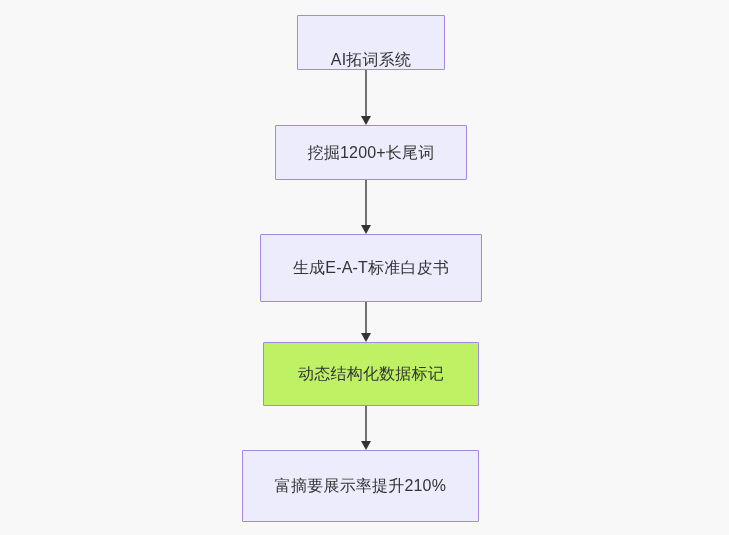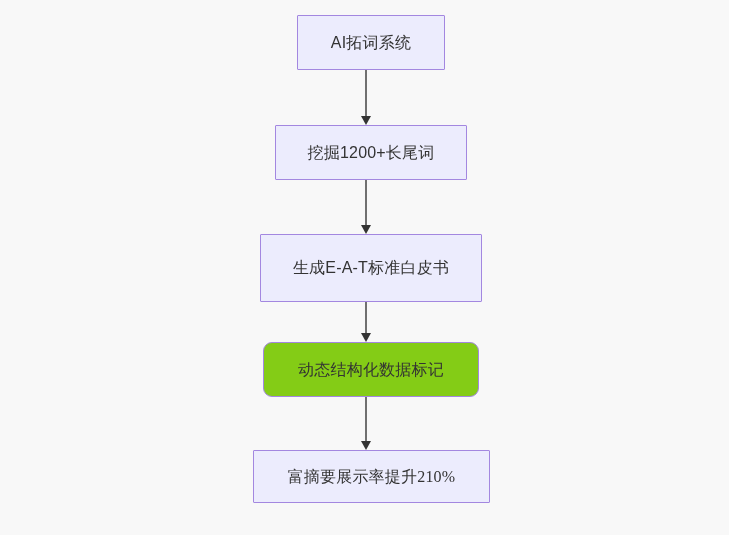--- a/index.html
+++ b/index.html
@@ -79,33 +79,33 @@
   <div class="edge" style="left: 356px; top: 289px; width: 20px; height: 53px;">
     <div class="edge-line" style="height: 46px; background: rgb(112, 112, 112);"></div>
     <div class="edge-head" style="border-top-color: rgb(51, 51, 51);"></div>
   </div>
 
   <div class="edge" style="left: 356px; top: 397px; width: 20px; height: 53px;">
     <div class="edge-line" style="height: 46px; background: rgb(112, 112, 112);"></div>
     <div class="edge-head" style="border-top-color: rgb(51, 51, 51);"></div>
   </div>
 
-  <div class="node" style="left: 297px; top: 15px; width: 148px; height: 55px; background: rgb(236, 236, 253); border-color: rgb(163, 135, 224);">
+  <div class="node" style="left: 297px; top: 15px; width: 148px; height: 55px; background: rgb(236, 236, 253); border-color: rgb(163, 135, 224); align-items: flex-end;">
     <span class="node-label" style="color: rgb(51, 51, 51);">AI拓词系统</span>
   </div>
 
   <div class="node" style="left: 275px; top: 125px; width: 192px; height: 55px; background: rgb(236, 236, 253); border-color: rgb(163, 135, 224); align-items: center;">
     <span class="node-label" style="color: rgb(51, 51, 51);">挖掘1200+长尾词</span>
   </div>
 
   <div class="node" style="left: 260px; top: 234px; width: 222px; height: 68px; background: rgb(236, 236, 253); border-color: rgb(163, 135, 224);">
     <span class="node-label" style="color: rgb(51, 51, 51);">生成E-A-T标准白皮书</span>
   </div>
 
-  <div class="node" style="left: 263px; top: 342px; width: 216px; height: 55px; background: #84cc16; border-color: rgb(163, 135, 224); border-radius: 9px;">
+  <div class="node" style="left: 263px; top: 342px; width: 216px; height: 64px; background: #bef264; border-color: rgb(163, 135, 224);">
     <span class="node-label" style="color: rgb(51, 51, 51);">动态结构化数据标记</span>
   </div>
 
-  <div class="node" style="left: 253px; top: 450px; width: 237px; height: 53px; background: rgb(236, 236, 253); border-color: rgb(163, 135, 224); font-family: Liberation Serif, serif;">
+  <div class="node" style="left: 242px; top: 450px; width: 237px; height: 72px; background: rgb(236, 236, 253); border-color: rgb(163, 135, 224);">
     <span class="node-label" style="color: rgb(51, 51, 51);">富摘要展示率提升210%</span>
   </div>
 
 </div>
 
 </body></html>

